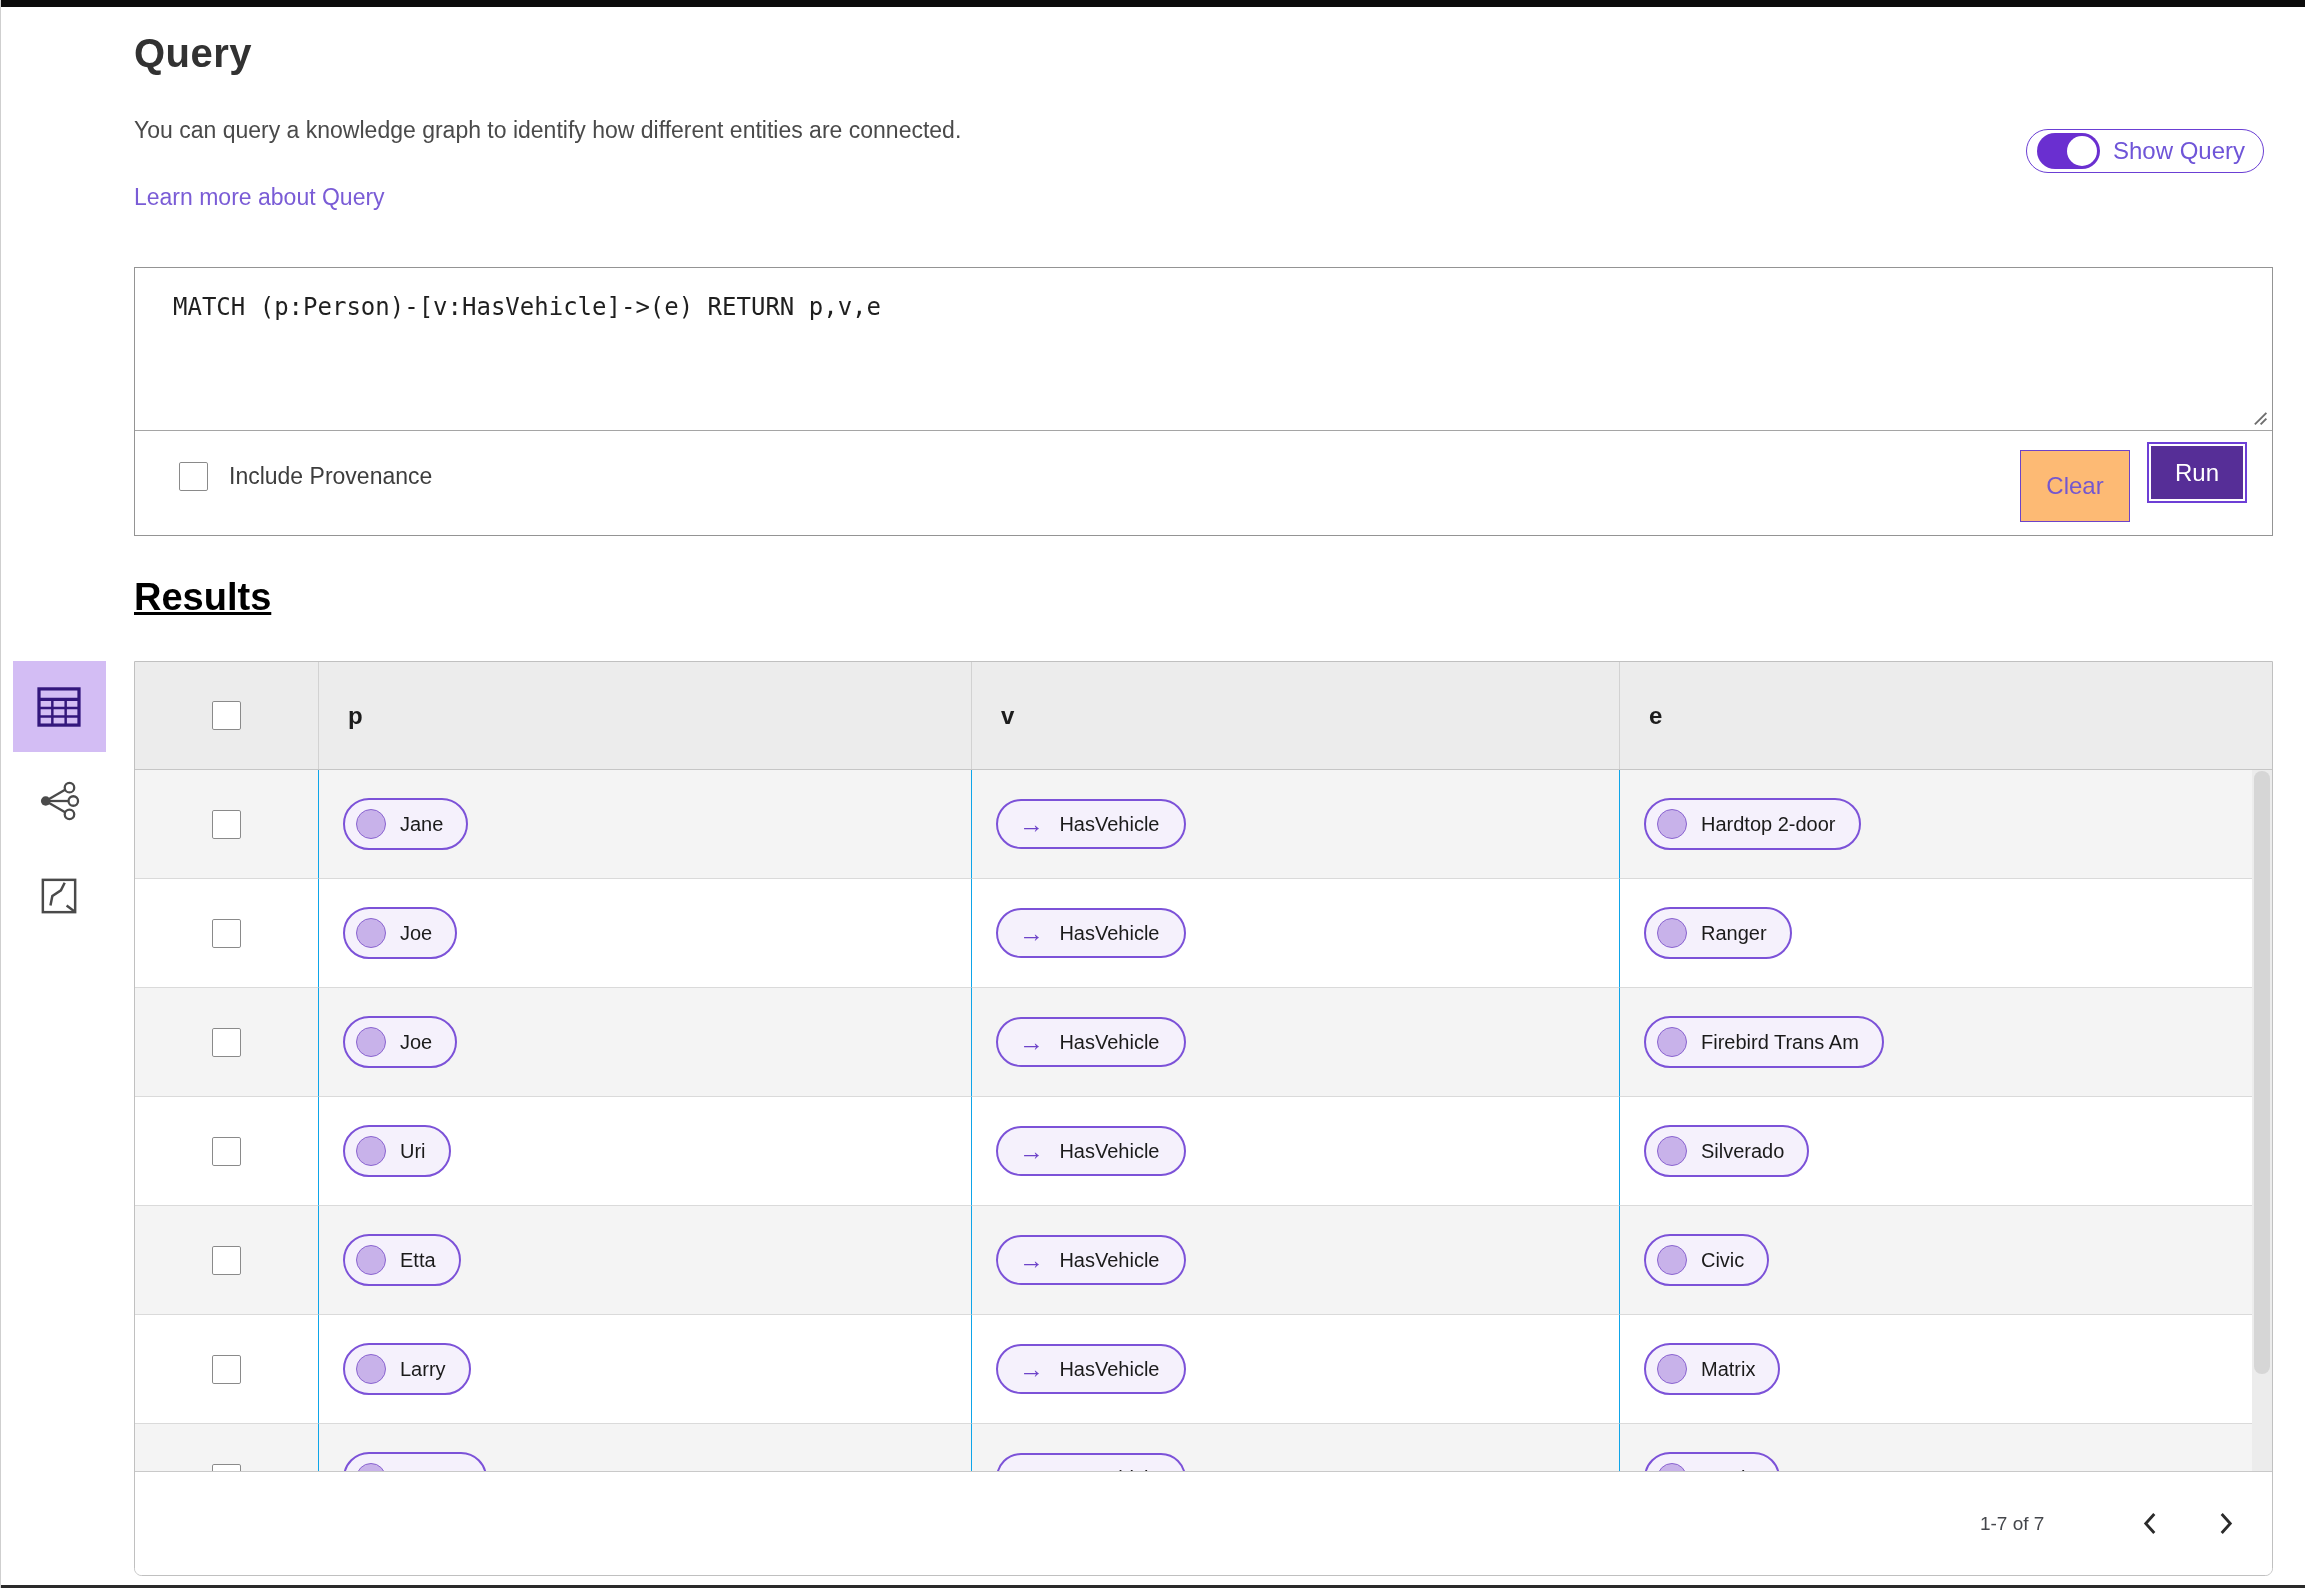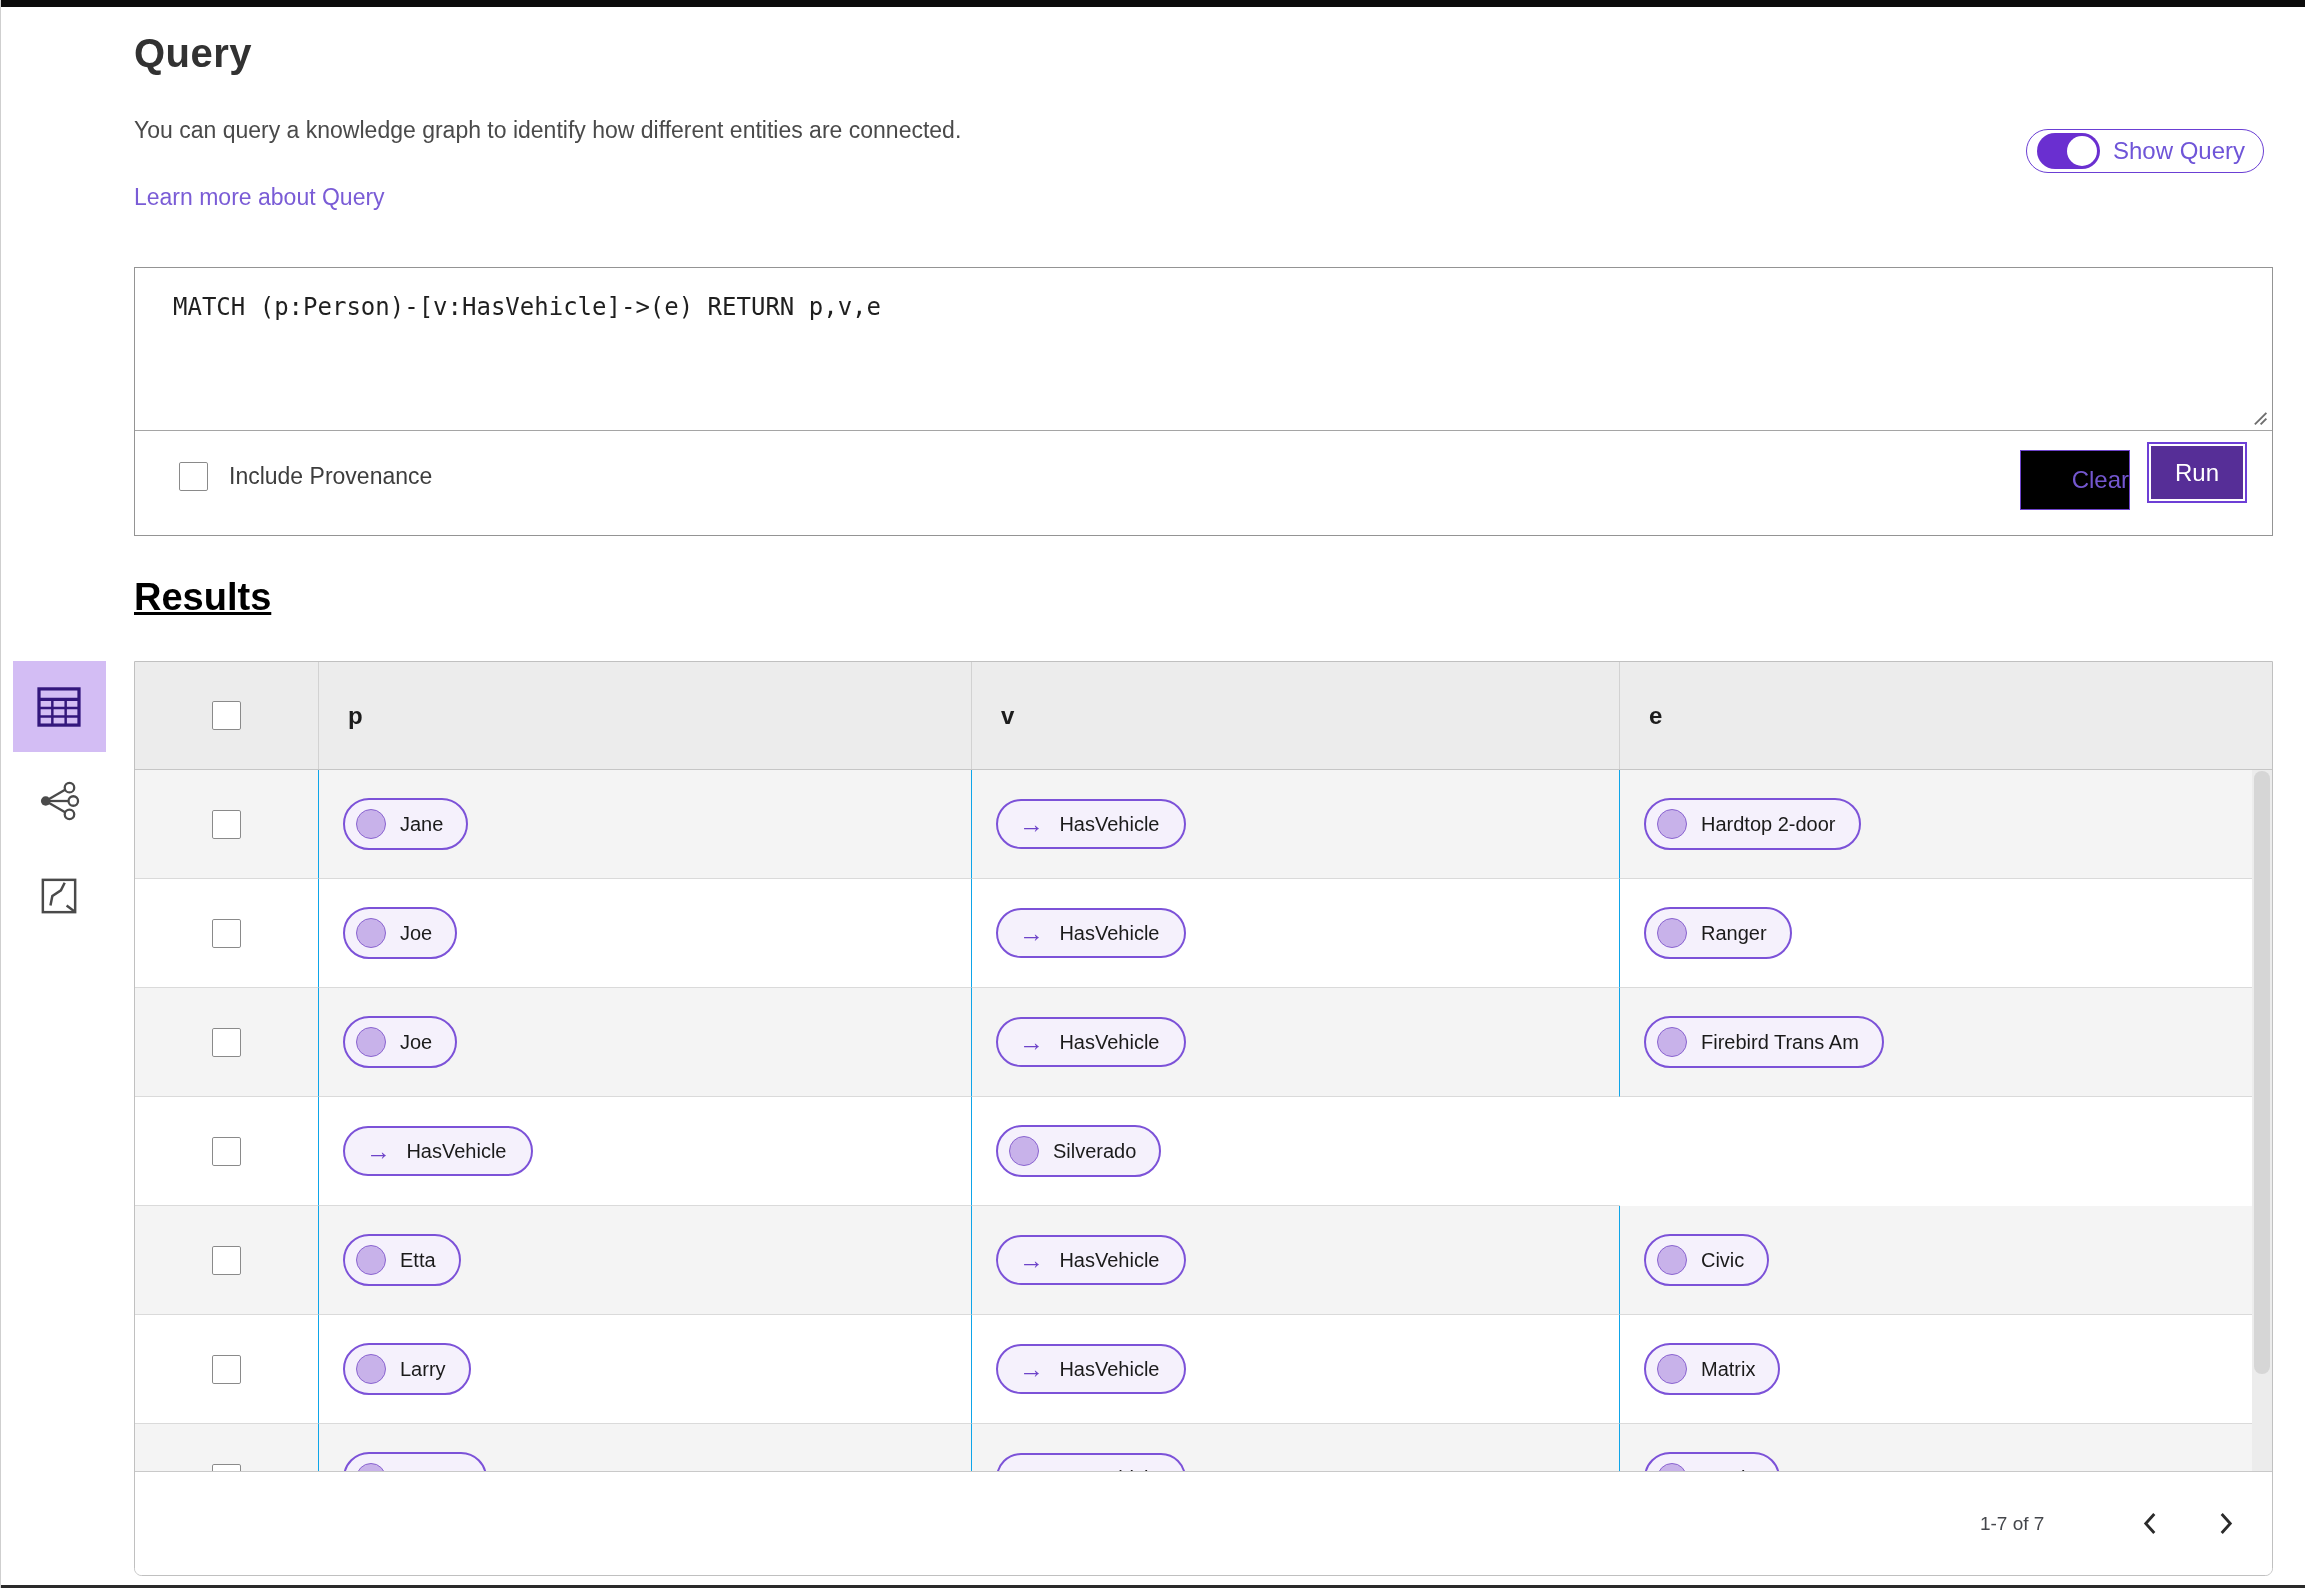--- a/index.html
+++ b/index.html
@@ -23,22 +23,22 @@
   .query-panel { position:absolute; left:133px; top:267px; width:2139px; height:269px; border:1.9px solid #949494; background:#fff; }
   .ta-wrap { position:relative; width:100%; height:163px; border-bottom:1.9px solid #a5a5a5;text-decoration:underline; }
   .query-textarea { width:100%; height:100%; border:none; outline:none; resize:none; background:transparent;
         font-family:"DejaVu Sans Mono", monospace; font-size:24px; color:#1f1f1f; padding:23px 38px; line-height:1.35; }
   .resize-handle { position:absolute; right:3.8px; bottom:3.8px; }
 
   .panel-footer { position:relative; width:100%; height:102px; }
   .prov-wrap { position:absolute; left:44px; top:31px; display:flex; align-items:center; gap:21px; cursor:pointer; }
   .checkbox { width:29px; height:29px; border:1.9px solid #8a8a8a; background:#fff; border-radius:1.9px; }
   .prov-label { font-size:23px; color:#3d3d3d; }
-  .btn-clear { position:absolute; right:142px; top:19px; width:110px; height:60px; background:#000000; border:1.9px solid #6d43c9;
-        color:#7457cf; font-size:24px; font-family:"Liberation Sans",sans-serif; cursor:pointer;text-align:right; }
+  .btn-clear { position:absolute; right:142px; top:19px; width:110px; height:72px; background:#fdba74; border:1.9px solid #6d43c9;
+        color:#7457cf; font-size:24px; font-family:"Liberation Sans",sans-serif; cursor:pointer; }
   .btn-run { position:absolute; right:27px; top:13.4px; width:96px; height:57px; background:#562e97; border:2.9px solid #ffffff;
         outline:2.9px solid #6d3fd6; color:#ffffff; font-size:24px; font-family:"Liberation Sans",sans-serif; cursor:pointer; }
 
   
   .results-title { position:absolute; left:133px; top:576px; font-size:38px; font-weight:bold; color:#000000;text-decoration:underline; }
 
   .view-sidebar { position:absolute; left:11.5px; top:661px; width:93px; }
   .view-btn { width:93px; height:91px; display:flex; align-items:center; justify-content:center; cursor:pointer; }
   .view-btn.active { background:#d3bdf4; }
   .view-btn + .view-btn { margin-top:3.8px; }
@@ -222,20 +222,26 @@
       <span class="node-pill">
         <span class="dot"></span>
         <span class="plabel">Firebird Trans Am</span>
       </span>
     </div>
   </div>
 
   <div class="trow">
     <div class="cell check">
       <span class="checkbox"></span>
+    </div>
+    <div class="cell">
+      <span class="node-pill">
+        <span class="dot"></span>
+        <span class="plabel">Uri</span>
+      </span>
     </div>
     <div class="cell">
       <span class="edge-pill">
         <span class="arrow">→</span>
         <span class="plabel">HasVehicle</span>
       </span>
     </div>
     <div class="cell">
       <span class="node-pill">
         <span class="dot"></span>

